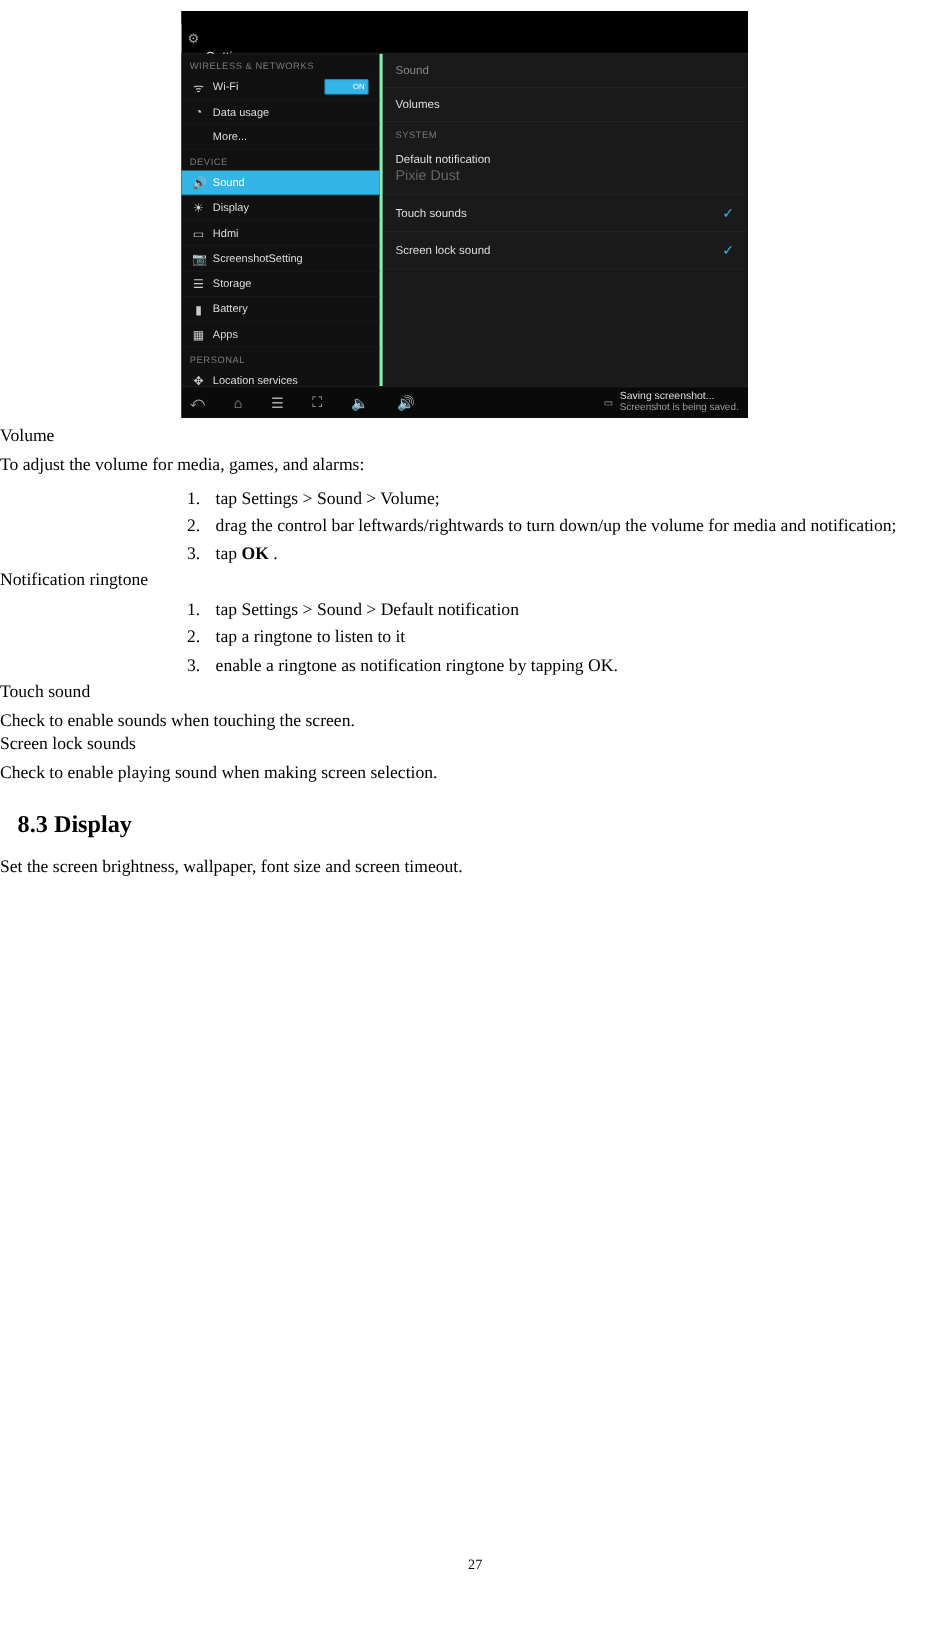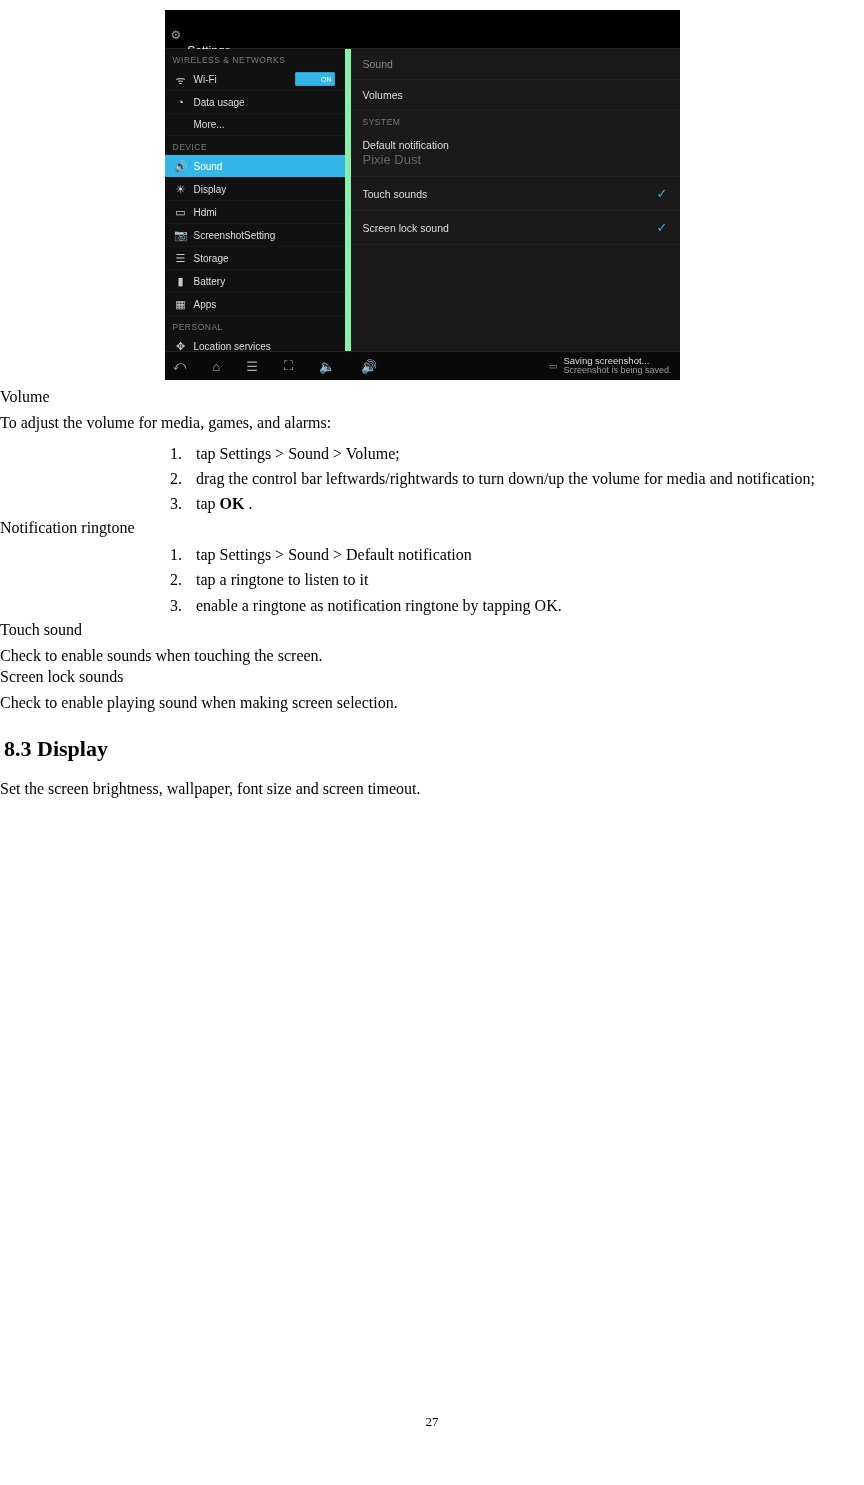--- a/index.html
+++ b/index.html
@@ -33,21 +33,21 @@
     flex-direction: column;
   }
   .statusbar { height: 12px; background: #000; }
   .titlebar {
     display: flex; align-items: center; gap: 6px;
     padding: 2px 6px; height: 22px; border-bottom: 1px solid #222;
   }
   .titlebar .ic { color: #9e9e9e; font-size: 12px; }
   .titlebar .ttl { font-size: 12px; color: #eee; margin-top: 32px; }
   .cols { flex: 1; display: flex; min-height: 0; }
-  .leftcol { width: 180px; background: #111; border-right: 6px solid #86efac; display:flex; flex-direction:column; }
+  .leftcol { width: 180px; background: #111; border-right: 3px solid #86efac; display:flex; flex-direction:column; }
   .rightcol { flex: 1; background: #1a1a1a; display:flex; flex-direction:column; }
   .hdr {
     color: #7a7a7a; text-transform: uppercase;
     font-size: 8.5px; padding: 6px 8px 3px; letter-spacing: .5px;
   }
   .li {
     display:flex; align-items:center; gap:7px;
     padding: 5px 10px; color:#ddd; border-bottom:1px solid #181818;
     font-size: 10px; height: 12px;
   }
@@ -85,21 +85,21 @@
   .doc .ol {
     margin: 0 0 4px 0;
     padding-left: 170px;
   }
   .doc .ol .item {
     font-size: 16px; line-height: 1.45; margin-bottom: 2px;
     text-align: justify; padding-right: 2px;
   }
   .doc .ol .num { display:inline-block; width: 26px; }
   .bold { font-weight: bold; }
-  .sec-title { font-size: 22px; font-weight: bold; margin: 22px 4px 16px; }
+  .sec-title { font-size: 22px; font-weight: bold; margin: 22px 16px 16px; }
   .just { text-align: justify; }
 
   .pagenum {
     position:absolute; bottom: 10px; left:0; right:0;
     text-align:center; font-size: 13px;
   }
 </style>
 </head>
 <body>
 

